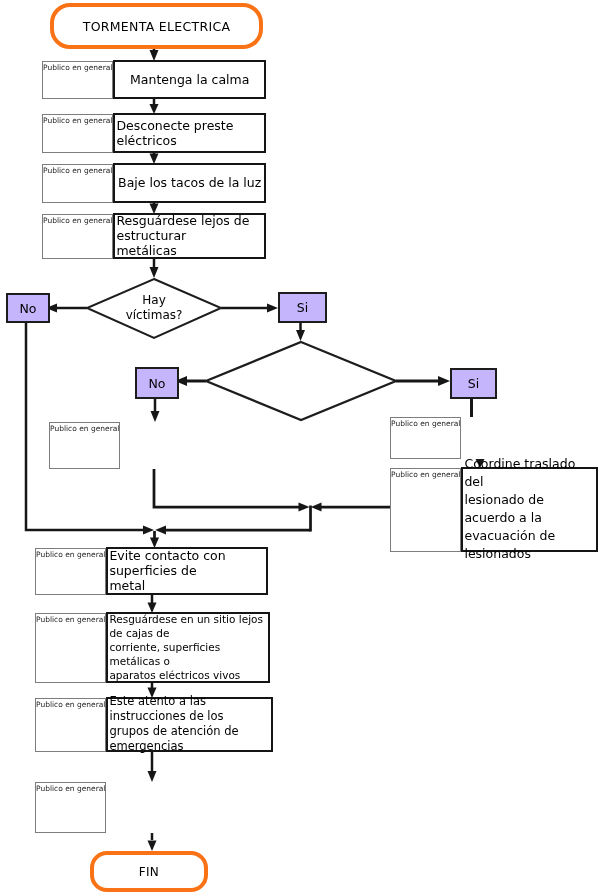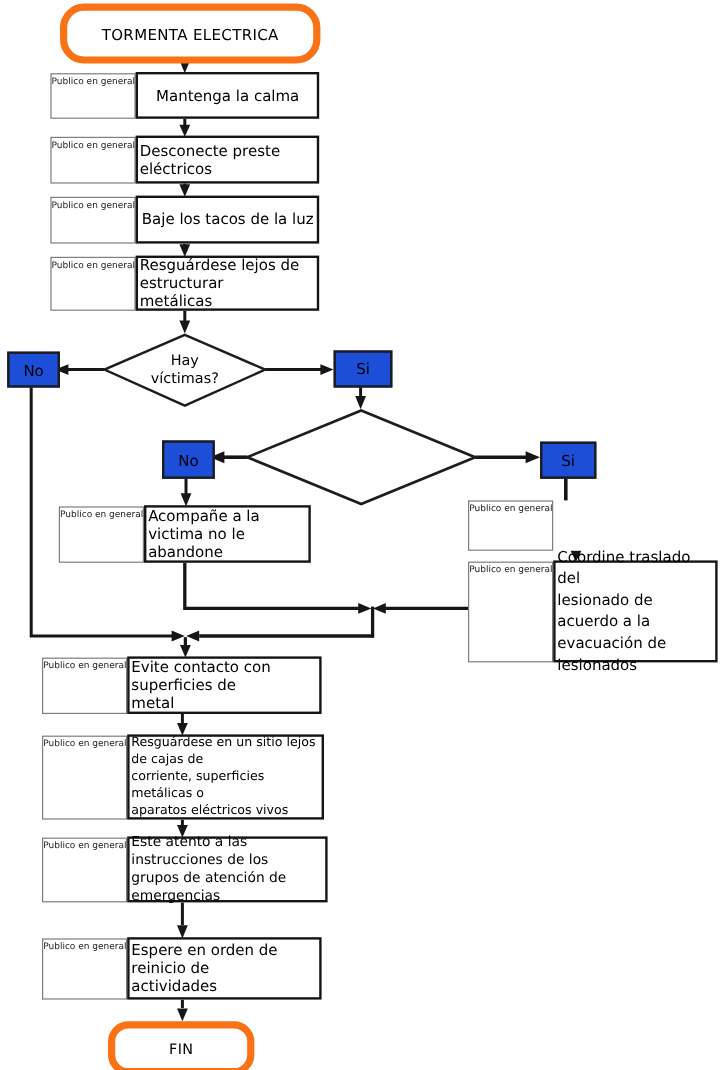--- a/index.html
+++ b/index.html
@@ -2,37 +2,37 @@
 <html><head>
 <meta charset="utf-8">
 <style>
   html,body{margin:0;padding:0;background:#fff;}
   #canvas{
     position:relative;width:600px;height:892px;background:#ffffff;overflow:hidden;
     font-family:"DejaVu Sans","Liberation Sans",sans-serif;color:#000;
   }
   #connectors{position:absolute;left:0;top:0;width:600px;height:892px;}
   .terminal{
-    position:absolute;background:#fff;border:6px solid #f97316;border-radius:20px;
+    position:absolute;background:#fff;border:4px solid #f97316;border-radius:20px;
     display:flex;align-items:center;justify-content:center;
     font-size:12.5px;letter-spacing:.3px;text-align:center;
   }
   .pbox{position:absolute;background:#fff;display:flex;flex-direction:row;}
   .pbox .hdr{
     border:1px solid #7d7d7d;background:#fff;color:#1c1c1c;
     font-size:7.5px;line-height:1;text-align:center;padding:2px 0 2px;
   }
   .pbox .bdy{
     border:2px solid #151515;margin-top:-1px;flex:1;
     display:flex;align-items:center;justify-content:center;
     font-size:12.5px;line-height:1.2;text-align:left;white-space:pre-line;
     padding:1px 1px 2px;
   }
   .branch{
-    position:absolute;background:#1d4ed8;border:2px solid #1d1d1d;
+    position:absolute;background:#c4b5fd;border:2px solid #1d1d1d;
     display:flex;align-items:center;justify-content:center;font-size:12.5px;
   }
   .dtext{
     position:absolute;text-align:center;font-size:12px;line-height:1.22;
     white-space:pre-line;
   }
 </style>
 </head>
 <body>
 
@@ -136,22 +136,20 @@
 
   <div class="branch" style="left:135px;top:367px;width:40px;height:28px">
     <span>No</span>
   </div>
   <div class="branch" style="left:450px;top:368px;width:43px;height:27px">
     <span>Si</span>
   </div>
 
   <div class="pbox" style="left:49px;top:422px;width:210px;height:47px">
     <div class="hdr">Publico en general</div>
-    <div class="bdy">Acompañe a la victima no le
-abandone</div>
   </div>
 
   <div class="pbox" style="left:390px;top:417px;width:208px;height:42px">
     <div class="hdr">Publico en general</div>
   </div>
 
   <div class="pbox" style="left:390px;top:468px;width:208px;height:84px">
     <div class="hdr">Publico en general</div>
     <div class="bdy" style="line-height:1.45">Coordine traslado del
 lesionado de acuerdo a la
@@ -172,21 +170,19 @@
   </div>
 
   <div class="pbox" style="left:35px;top:698px;width:238px;height:54px">
     <div class="hdr">Publico en general</div>
     <div class="bdy" style="font-size:11.5px;line-height:1.3">Este atento a las instrucciones de los
 grupos de atención de emergencias</div>
   </div>
 
   <div class="pbox" style="left:35px;top:782px;width:233px;height:51px">
     <div class="hdr">Publico en general</div>
-    <div class="bdy">Espere en orden de reinicio de
-actividades</div>
   </div>
 
   <div class="terminal" style="left:90px;top:851px;width:110px;height:33px;border-radius:17px;font-size:12px">
     <span>FIN</span>
   </div>
 
 </div>
 
 </body></html>

